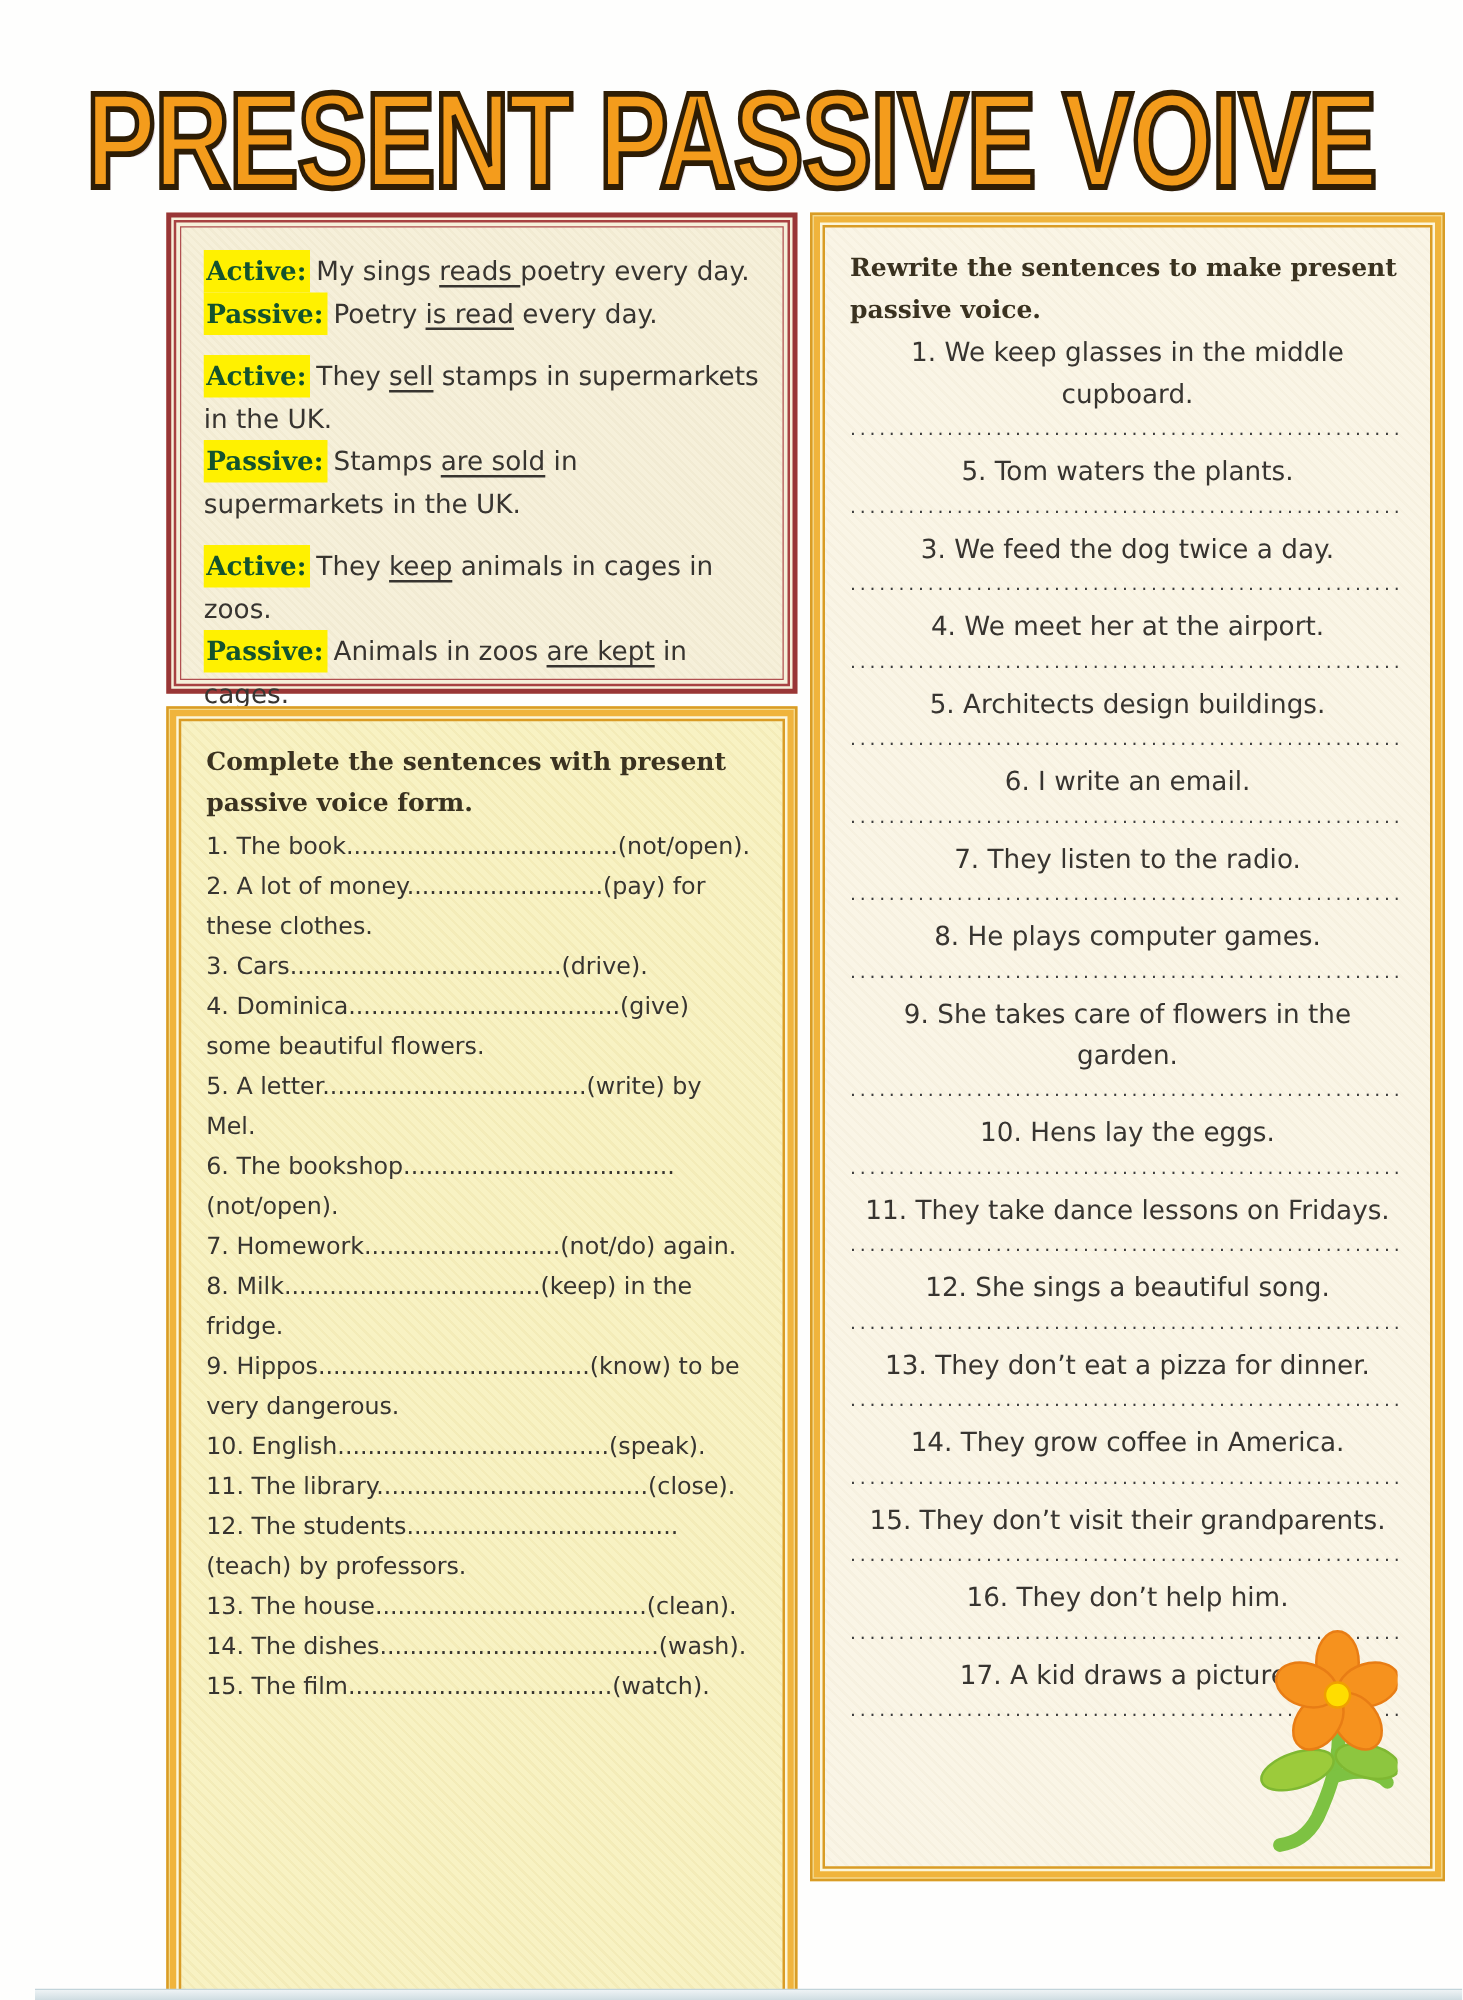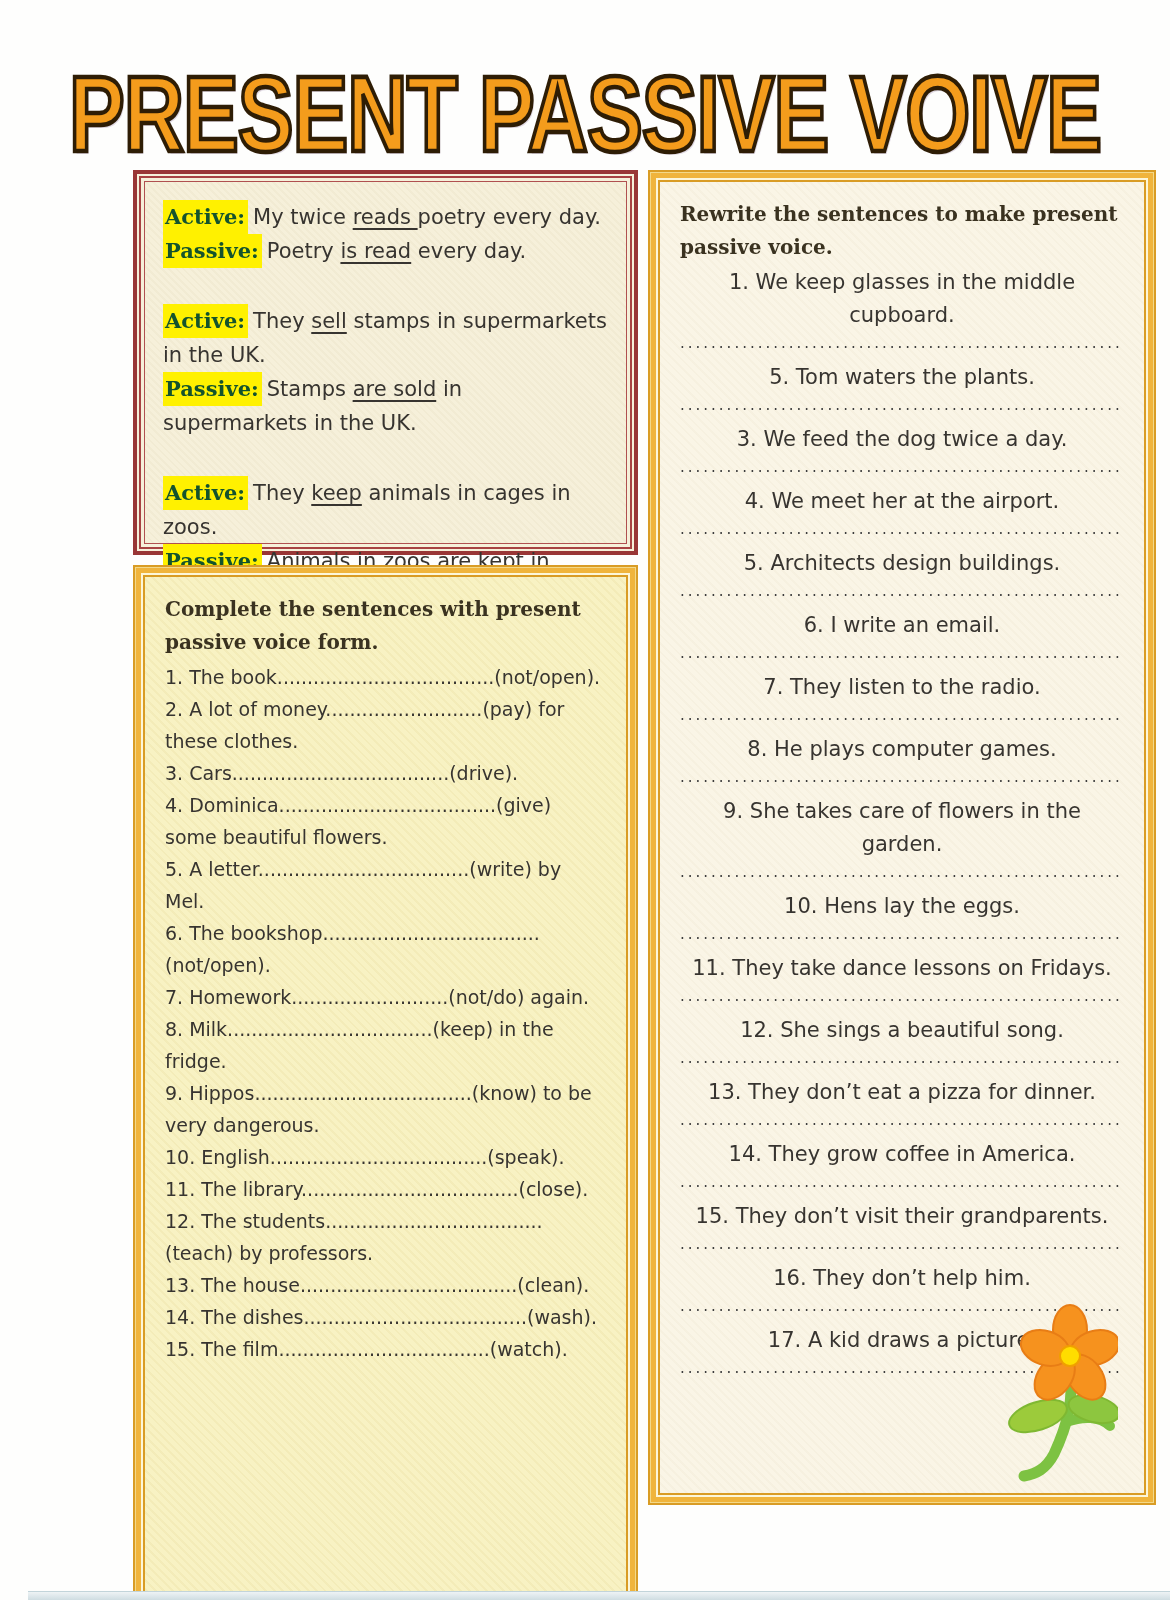--- a/index.html
+++ b/index.html
@@ -65,21 +65,21 @@
   .bg-cream {
     background: #faf5e6;
     background-image: repeating-linear-gradient(45deg, rgba(180,160,110,0.05) 0 2px, transparent 2px 6px);
   }
 
   #examples-box { left: 133px; top: 170px; width: 505px; height: 385px; }
   #complete-box { left: 133px; top: 565px; width: 505px; height: 1054px; }
   #rewrite-box  { left: 648px; top: 170px; width: 508px; height: 1335px; }
 
   
-  .ex-block { margin-top: 36px; }
+  .ex-block { margin-top: 16px; }
   .ex-block:first-child { margin-top: 4px; }
   .ex-line { font-size: 21px; line-height: 34px; }
   .hl {
     display: inline-block;
     background: #fff100;
     padding: 0 3px 0 2px;
     margin-right: 5px;
     font-family: "DejaVu Serif", serif;
     font-weight: bold;
     color: #14532d;
@@ -134,21 +134,21 @@
 
   <div class="title-wrap">
     <div class="title">PRESENT PASSIVE VOIVE</div>
   </div>
 
   <div class="box" id="examples-box">
     <div class="red-outer">
       <div class="red-mid">
         <div class="red-inner">
             <div class="ex-block">
-              <div class="ex-line"><span class="hl">Active:</span><span>My twice </span><span class="u">reads </span><span>poetry every day.</span></div>
+              <div class="ex-line"><span class="hl">Active:</span><span>My sings </span><span class="u">reads </span><span>poetry every day.</span></div>
               <div class="ex-line"><span class="hl">Passive:</span><span>Poetry </span><span class="u">is read</span><span> every day.</span></div>
             </div>
             <div class="ex-block">
               <div class="ex-line"><span class="hl">Active:</span><span>They </span><span class="u">sell</span><span> stamps in supermarkets in the UK.</span></div>
               <div class="ex-line"><span class="hl">Passive:</span><span>Stamps </span><span class="u">are sold</span><span> in supermarkets in the UK.</span></div>
             </div>
             <div class="ex-block">
               <div class="ex-line"><span class="hl">Active:</span><span>They </span><span class="u">keep</span><span> animals in cages in zoos.</span></div>
               <div class="ex-line"><span class="hl">Passive:</span><span>Animals in zoos </span><span class="u">are kept</span><span> in cages.</span></div>
             </div>

